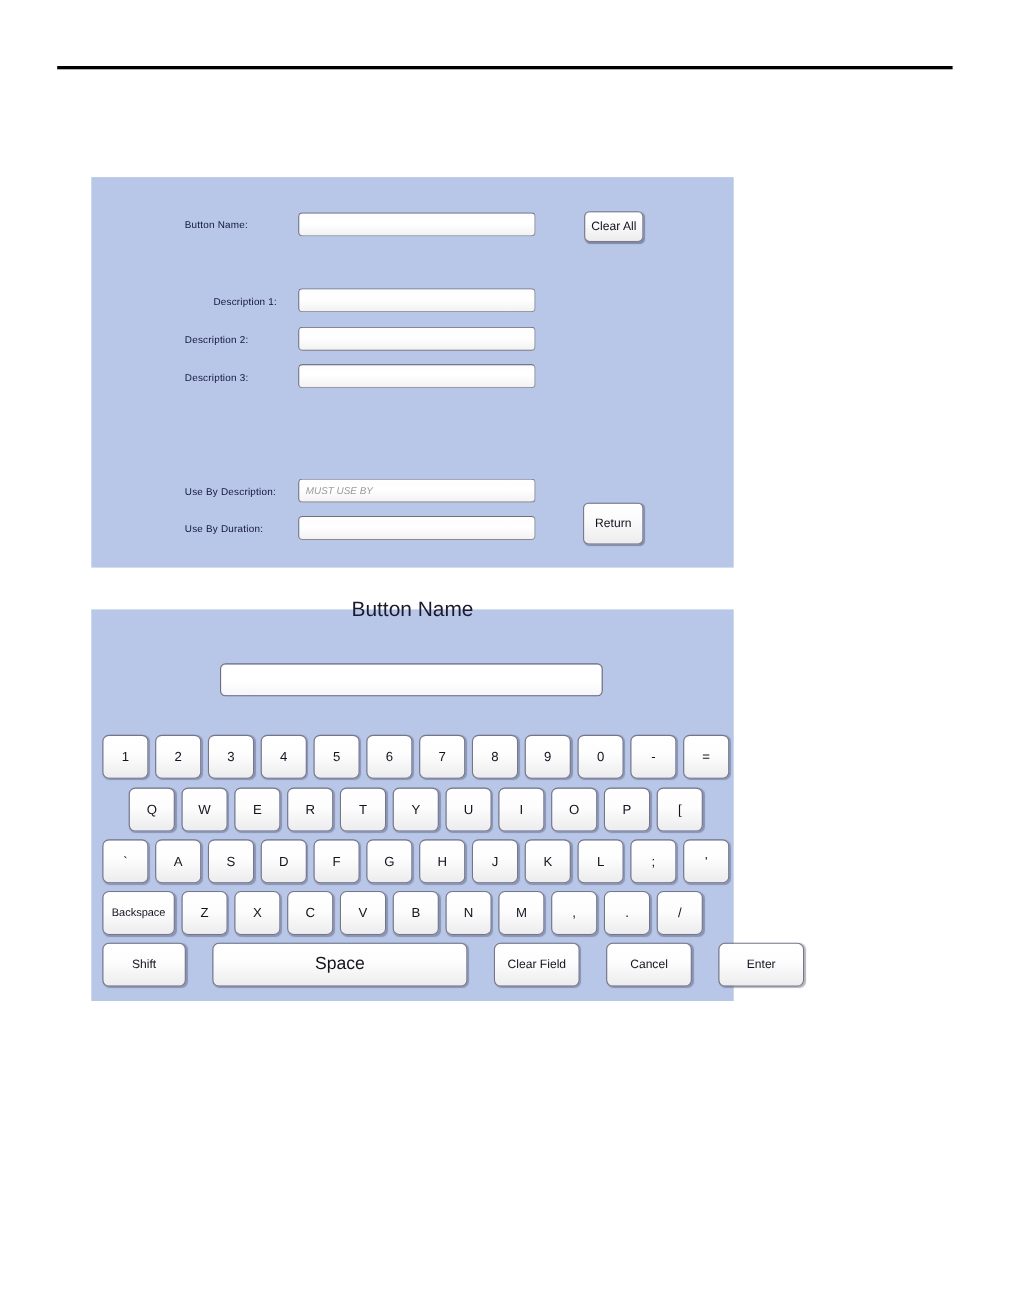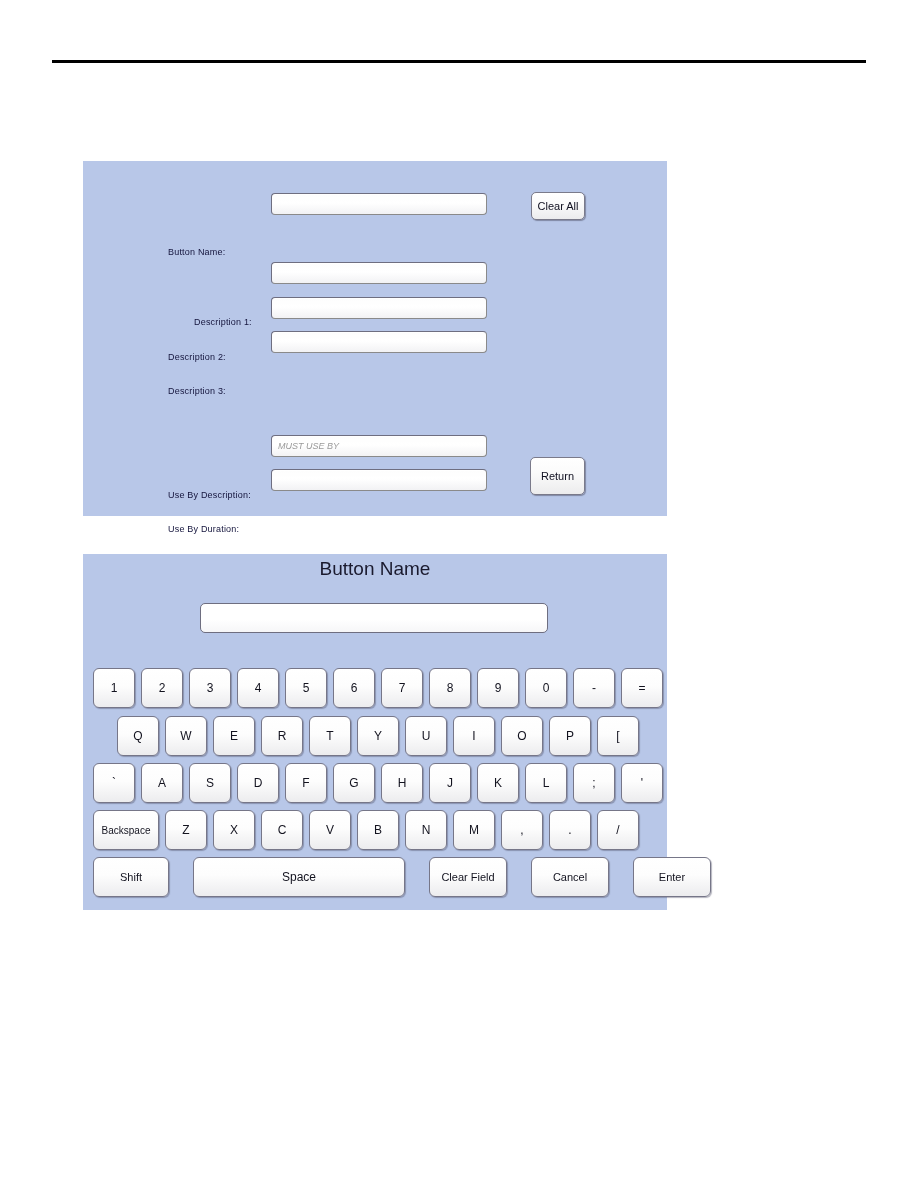--- a/index.html
+++ b/index.html
@@ -46,21 +46,20 @@
   }
 
   
   .field-label {
     position: absolute;
     font-size: 9px;
     color: #14143c;
     letter-spacing: 0.2px;
     white-space: nowrap;
     font-family: "Liberation Sans", sans-serif;
-    margin-top: 48px;
   }
 
   .text-field {
     position: absolute;
     box-sizing: border-box;
     height: 22px;
     border: 1px solid #8a8a8a;
     border-top-color: #6e6e80;
     border-left-color: #6e6e80;
     border-radius: 4px;
@@ -107,21 +106,21 @@
   #lbl-useby-desc { left: 168px; top: 442px; }
   #fld-useby-desc { left: 271px; top: 435px; width: 216px; }
   #lbl-useby-dur  { left: 168px; top: 476px; }
   #fld-useby-dur  { left: 271px; top: 469px; width: 216px; }
   #btn-return     { left: 530px; top: 457px; width: 55px; height: 38px; }
 
   
   #kb-title {
     position: absolute;
     left: 0;
-    top: 558px;
+    top: 544px;
     width: 584px;
     text-align: center;
     font-size: 19px;
     color: #1a1a2e;
     font-family: "Liberation Sans", sans-serif;
   }
   #kb-title-wrap {
     position: absolute;
     left: 83px;
     top: 0;
@@ -162,21 +161,21 @@
     align-items: center;
     justify-content: center;
     font-size: 12px;
     color: #13131f;
     font-family: "Liberation Sans", sans-serif;
     cursor: pointer;
     user-select: none;
   }
   .key.wide-backspace { width: 66px; font-size: 10px; }
   .key.wide-shift     { width: 76px; font-size: 11px; }
-  .key.wide-space     { width: 212px; font-size: 12px; }
+  .key.wide-space     { width: 232px; font-size: 16px; }
   .key.wide-fn        { width: 78px; font-size: 11px; }
 </style>
 </head>
 <body>
 
 <div class="top-rule"></div>
 
 <div class="panel" id="form-panel"></div>
 
 <div class="field-label" id="lbl-button-name">Button Name:</div>

